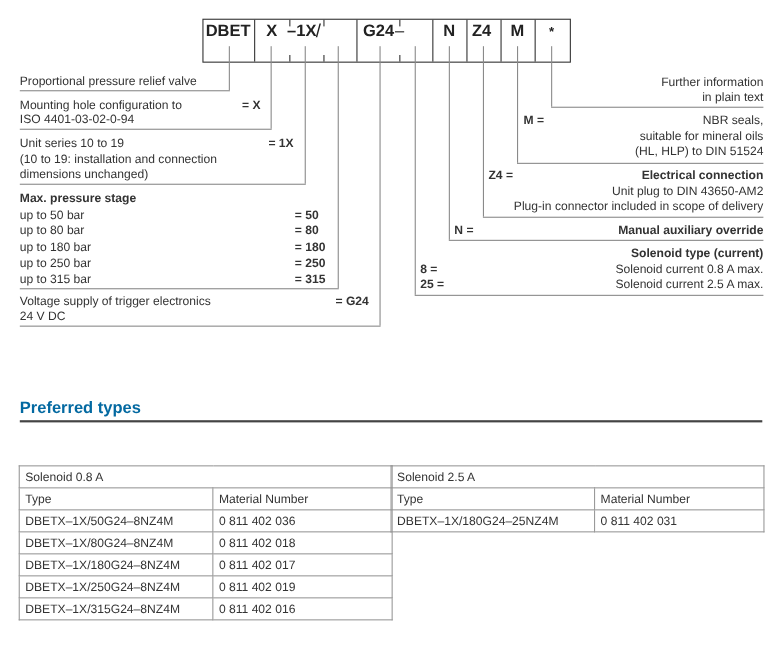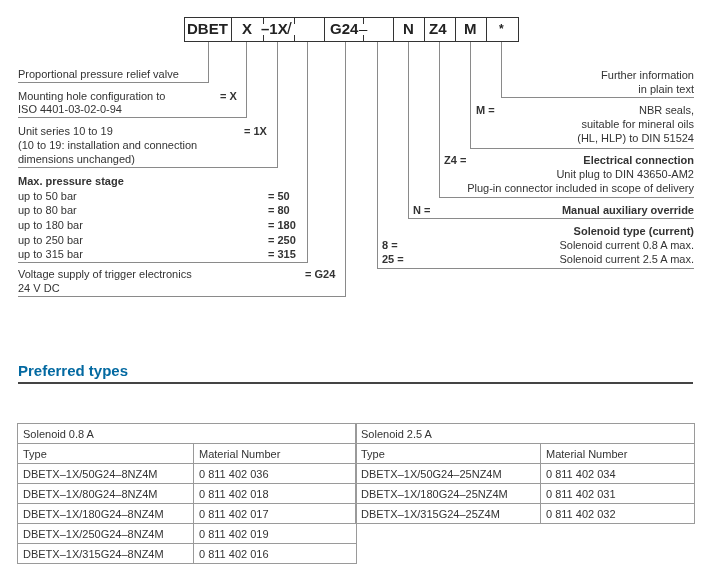--- a/index.html
+++ b/index.html
@@ -1,18 +1,18 @@
 <!DOCTYPE html>
 <html><head>
 <meta charset="utf-8">
 <style>
   html, body { margin:0; padding:0; background:#ffffff; }
   body { width:706px; height:587px; position:relative; overflow:hidden;
          font-family:"Liberation Sans", sans-serif; color:#2a2a2a; }
-  .code-box { position:absolute; left:184px; top:17px; height:25px; display:flex;
+  .code-box { position:absolute; left:184px; top:17px; height:40px; display:flex;
               border:1.5px solid #333; box-sizing:border-box; }
   .cell { height:100%; box-sizing:border-box; border-right:1.5px solid #333;
           font-weight:bold; font-size:15px; line-height:22px; position:relative; color:#222; }
   .cell:last-child { border-right:none; }
   .cell span { position:absolute; top:0; white-space:nowrap; }
   .tick { position:absolute; top:0; width:1px; height:6px; background:#333; }
   .tick.b { top:auto; bottom:0; }
   .ln { position:absolute; background:#8a8a8a; }
   .v { width:1px; }
   .h { height:1px; }
@@ -170,25 +170,17 @@
 <table class="pt" style="left:355px">
   <tbody>
       <tr>
         <td colspan="2" class="hd" style="width:327px">Solenoid 2.5 A</td>
       </tr>
   <tr>
     <td class="hd" style="width:174px">Type</td>
     <td class="hd" style="width:143px">Material Number</td>
   </tr>
   <tr>
-    <td>DBETX–1X/50G24–25NZ4M</td>
-    <td>0 811 402 034</td>
-  </tr>
-  <tr>
     <td>DBETX–1X/180G24–25NZ4M</td>
     <td>0 811 402 031</td>
-  </tr>
-  <tr>
-    <td>DBETX–1X/315G24–25Z4M</td>
-    <td>0 811 402 032</td>
   </tr>
 </tbody>
   </table>
 
 </body></html>

